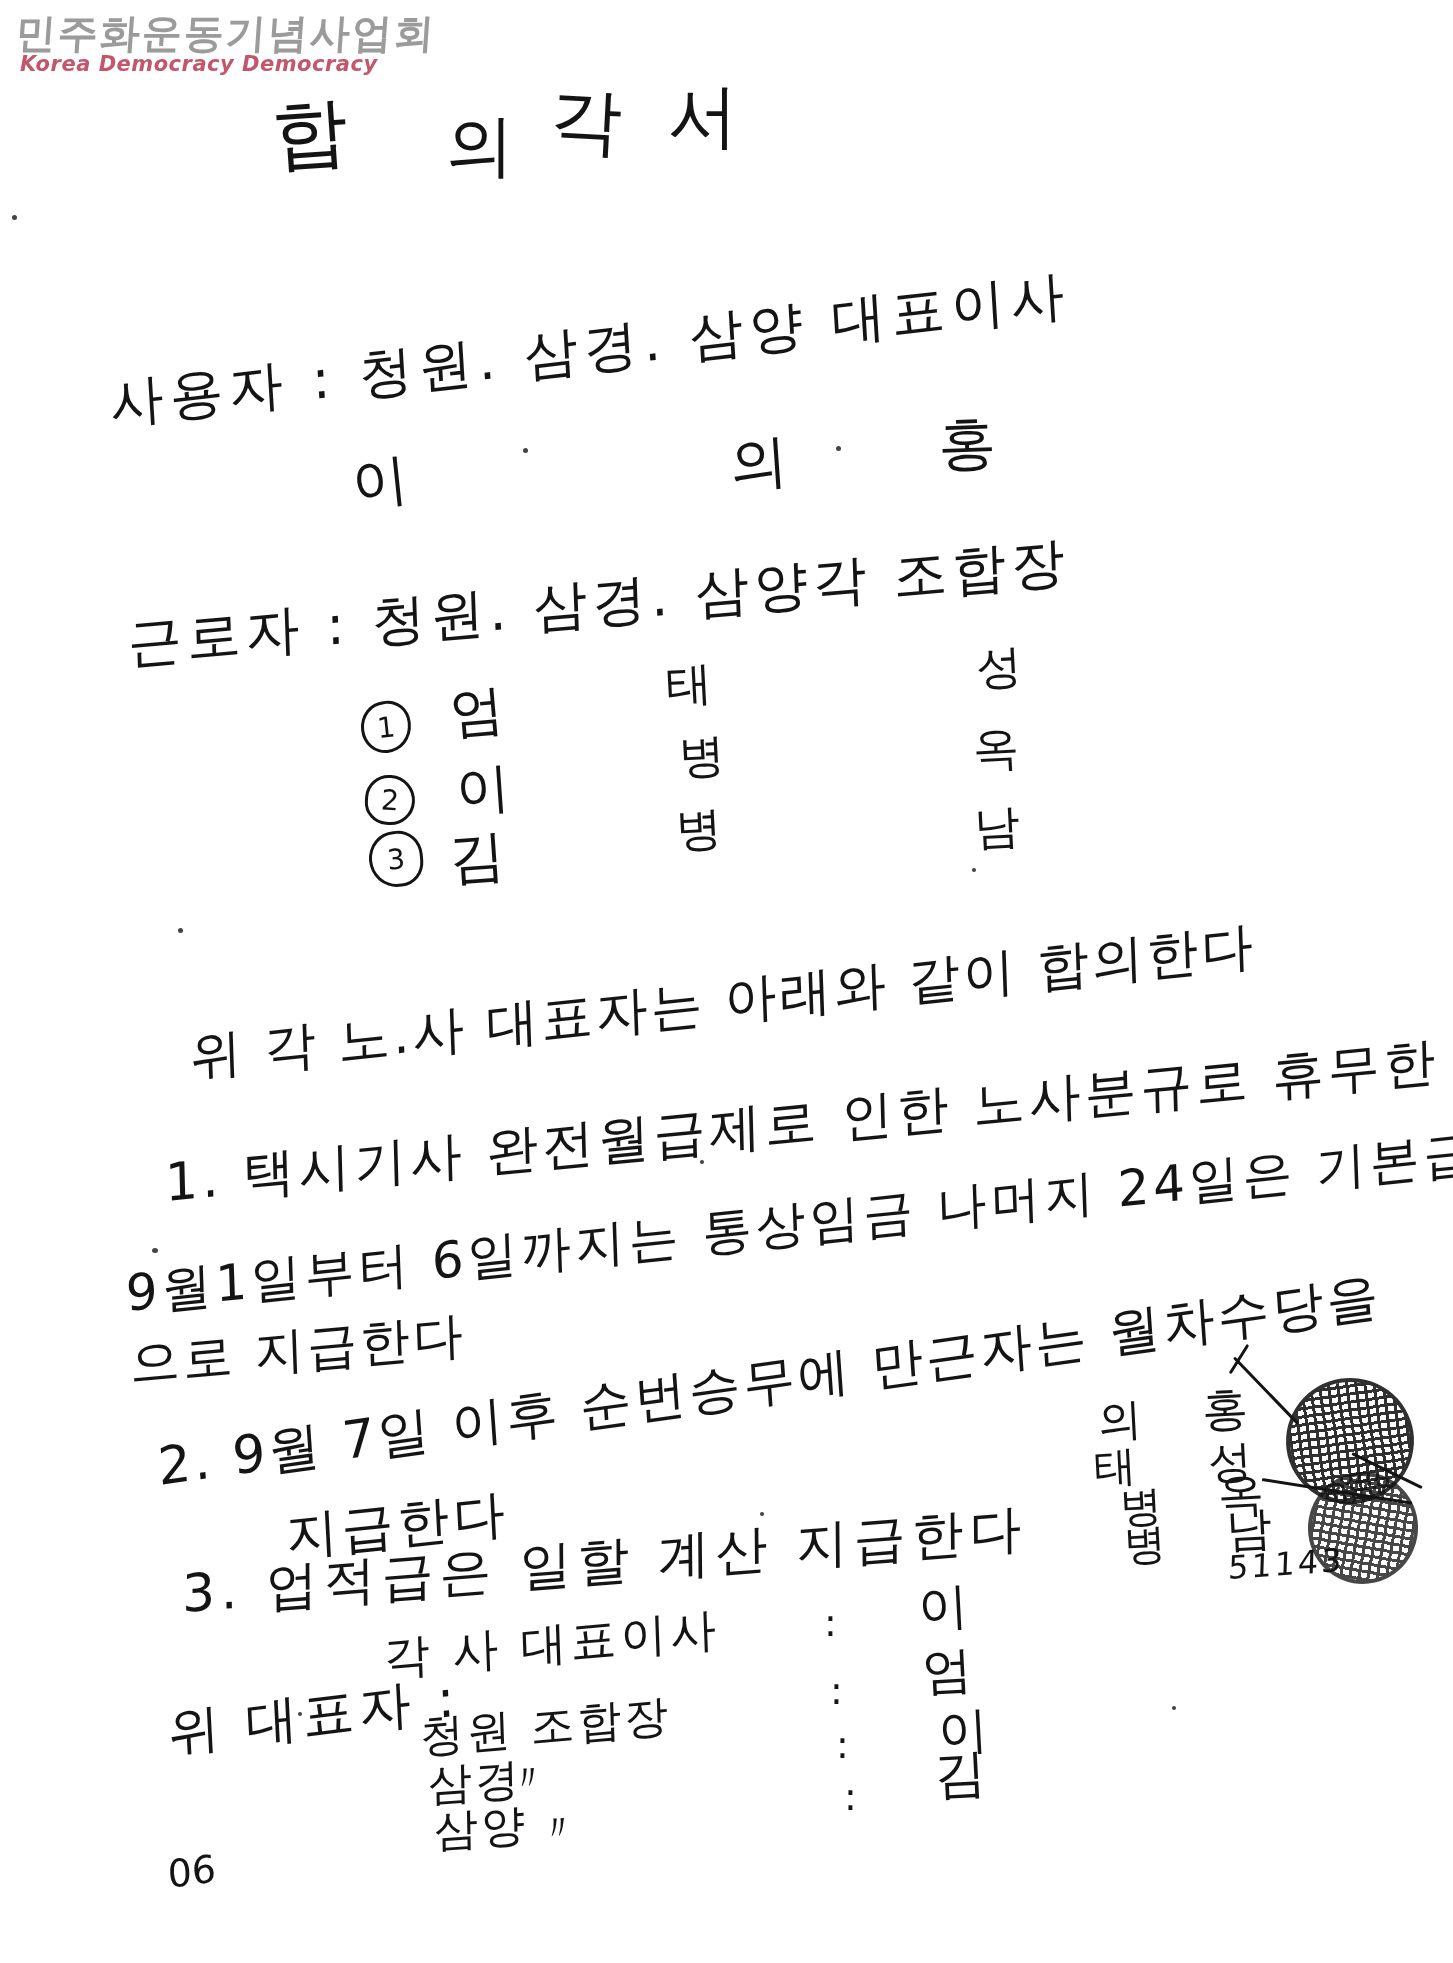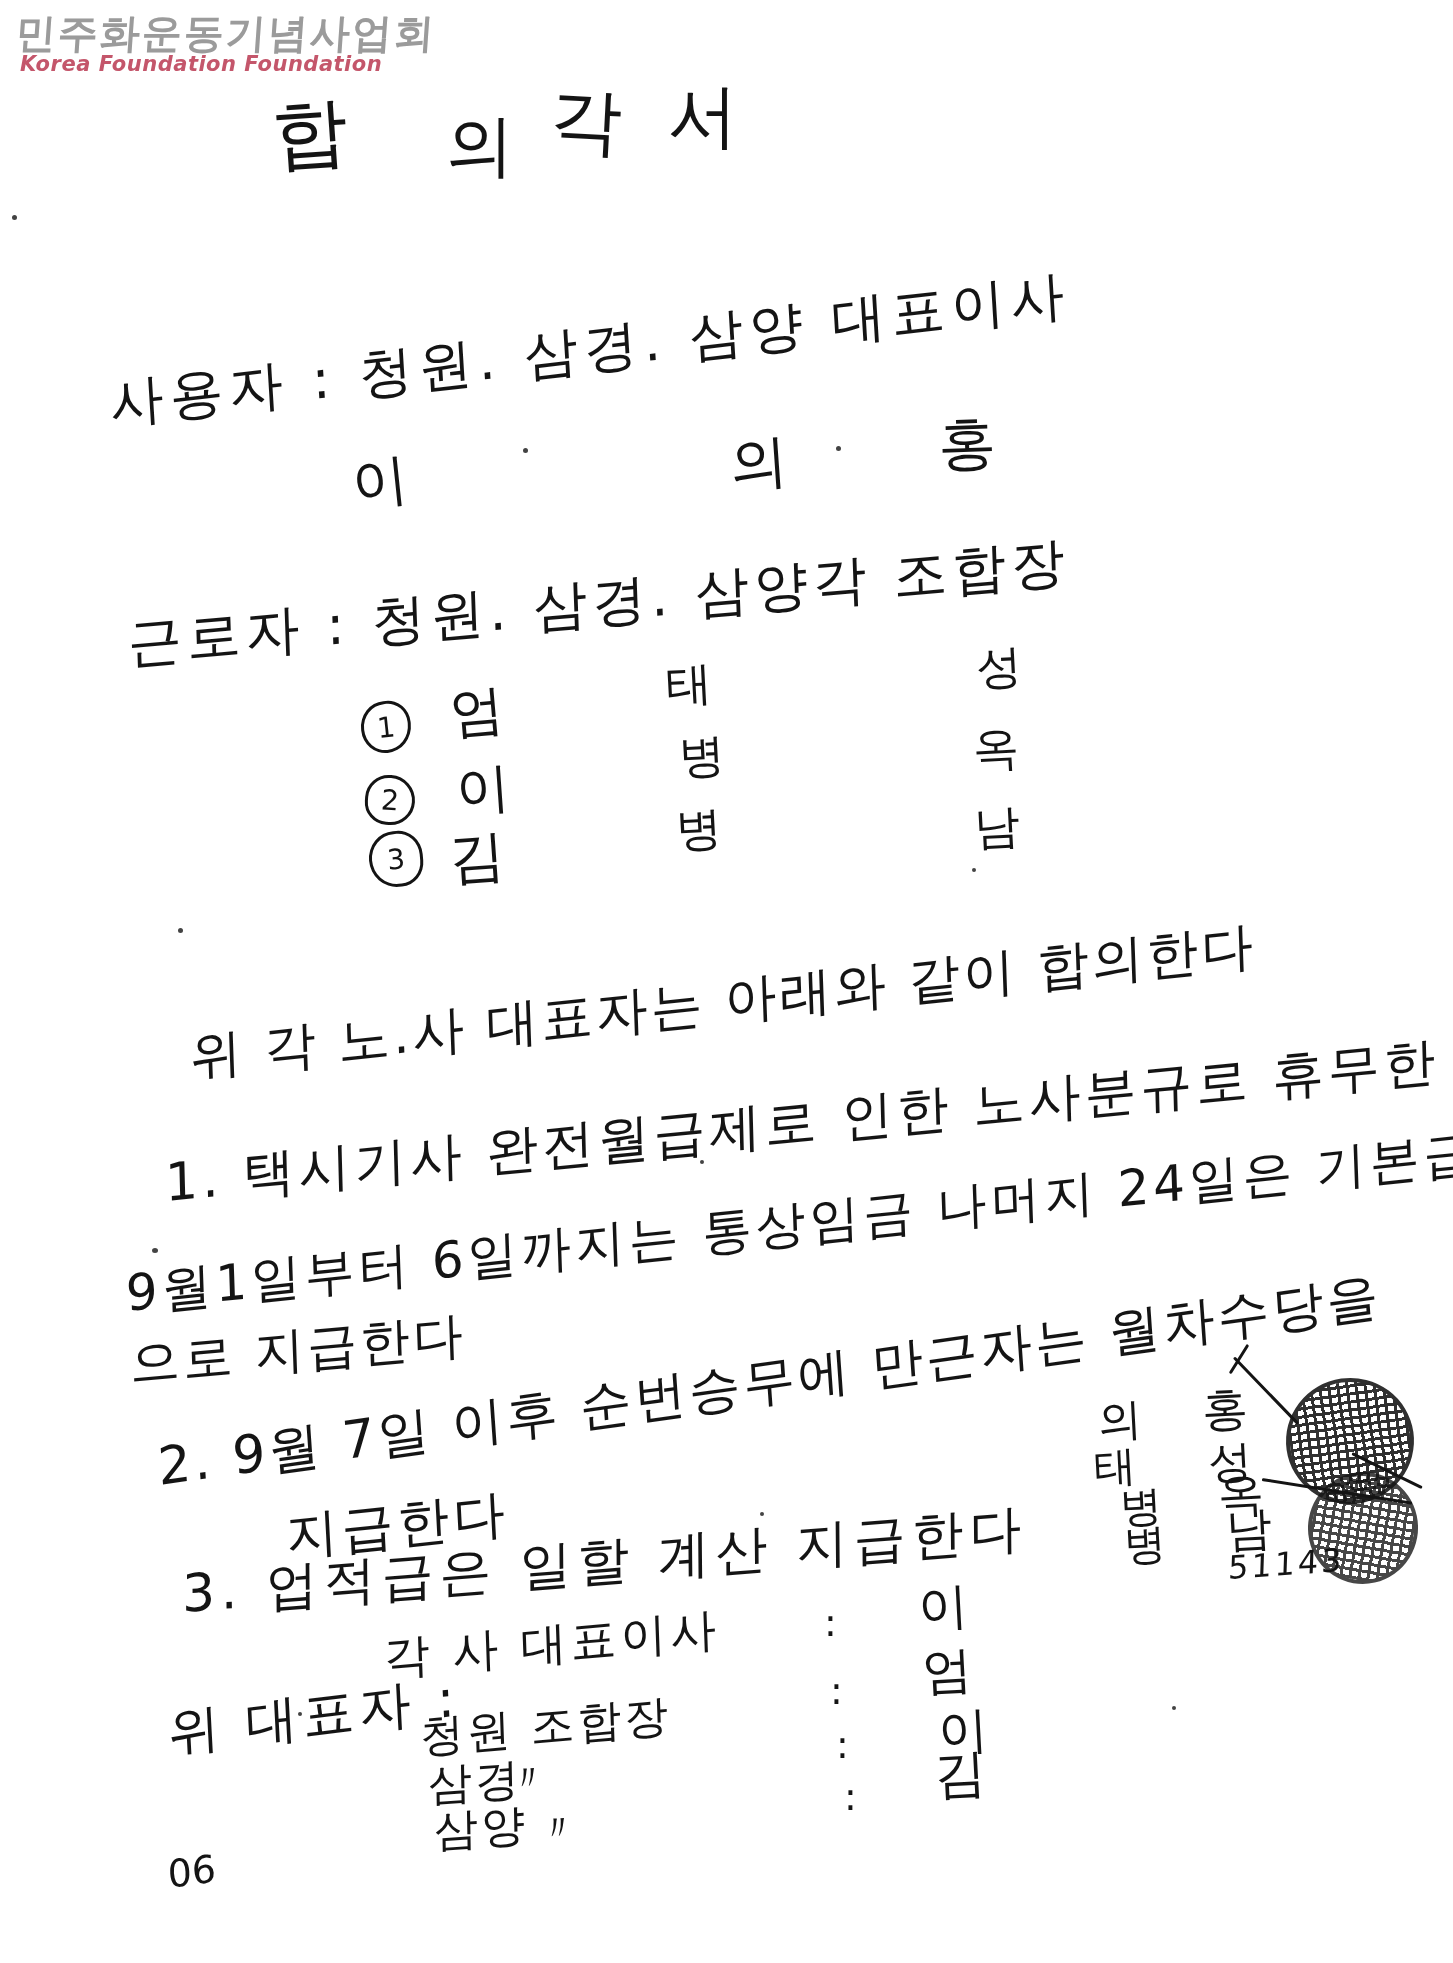--- a/index.html
+++ b/index.html
@@ -40,21 +40,21 @@
     transform:rotate(var(--r,0deg));transform-origin:left center;
   }
   .speck{position:absolute;background:var(--ink);border-radius:50%;opacity:.8;}
 </style>
 </head>
 <body>
 
 <div id="page">
 
   <div class="logo-kr">민주화운동기념사업회</div>
-  <div class="logo-en">Korea Foundation Foundation</div>
+  <div class="logo-en">Korea Democracy Democracy</div>
 
   <div class="hw" style="left:272px;top:96px;font-size:76px;--r:-4deg">합</div>
   <div class="hw" style="left:446px;top:110px;font-size:68px">의</div>
   <div class="hw" style="left:550px;top:82px;font-size:72px;--r:3deg">각</div>
   <div class="hw" style="left:668px;top:80px;font-size:70px">서</div>
 
   <div class="hw" style="left:110px;top:376px;font-size:54px;letter-spacing:6px;--r:-6.5deg;--k:-3deg">사용자 : 청원. 삼경. 삼양 대표이사</div>
   <div class="hw" style="left:352px;top:455px;font-size:56px;--r:-6deg">이</div>
   <div class="hw" style="left:730px;top:434px;font-size:58px;--r:-4deg">의</div>
   <div class="hw" style="left:938px;top:414px;font-size:58px;--r:-2deg">홍</div>

